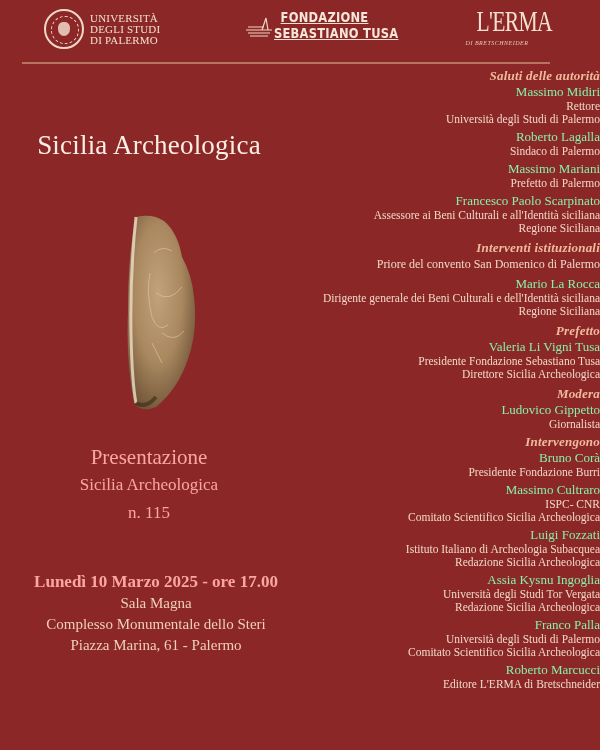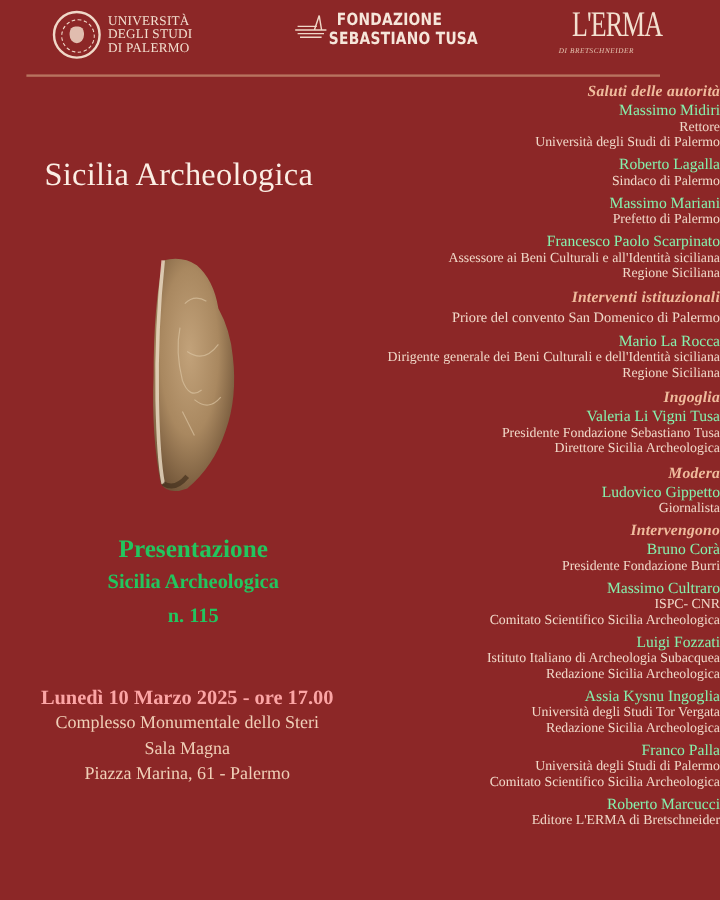--- a/index.html
+++ b/index.html
@@ -26,21 +26,21 @@
     }
     .seal::after {
       content: ""; position: absolute; left: 12px; top: 11px; width: 12px; height: 14px;
       background: #f0d8c8; border-radius: 40% 40% 50% 50%; opacity: 0.85;
     }
     .unipa-text {
       font-family: "Liberation Serif", serif; font-size: 11px; line-height: 11px;
       color: #f3e0d0; letter-spacing: 0.2px;
     }
     .logo-fst {
-      position: absolute; left: 244px; top: 9px; display: flex; align-items: flex-start;
+      position: absolute; left: 244px; top: 9px; display: flex; align-items: center; text-decoration: underline;
     }
     .fst-boat {
       width: 30px; height: 20px; position: relative; margin-top: 2px;
     }
     .fst-text {
       font-family: "DejaVu Sans", sans-serif; font-weight: bold; color: #f6e6da;
       font-size: 14px; line-height: 16px; letter-spacing: 0.3px;
       transform: scaleX(0.82); transform-origin: left top;
     }
     .fst-text .l1 { display: block; padding-left: 8px; }
@@ -60,21 +60,21 @@
       position: absolute; left: 22px; top: 62px; width: 528px; height: 2px; background: #b8735f;
     }
     .main-title {
       position: absolute; left: 0; top: 66px; width: 298px; text-align: center;
       font-size: 27px; color: #fbeee4; letter-spacing: 0.2px;
     }
     .artifact {
       position: absolute; left: 122px; top: 213px; width: 78px; height: 200px;
     }
     .pres {
-      position: absolute; left: 12px; top: 444px; width: 298px; text-align: center; color: #22c55e; font-weight: bold;
+      position: absolute; left: 0; top: 444px; width: 298px; text-align: center; color: #fca5a5;
     }
     .pres .p1 { font-size: 21px; line-height: 26px; }
     .pres .p2 { font-size: 17px; line-height: 30px; }
     .pres .p3 { font-size: 17px; line-height: 26px; }
     .event {
       position: absolute; left: 0; top: 571px; width: 312px; text-align: center; color: #f0d0b8;
     }
     .event .date { font-size: 17px; line-height: 22px; font-weight: bold; color: #fca5a5; }
     .event .loc { font-size: 15px; line-height: 21px; }
     .right-col {
@@ -142,22 +142,22 @@
 </div>
 
 <div class="pres">
   <div class="p1">Presentazione</div>
   <div class="p2">Sicilia Archeologica</div>
   <div class="p3">n. 115</div>
 </div>
 
 <div class="event">
   <div class="date">Lunedì 10 Marzo 2025 - ore 17.00</div>
+  <div class="loc">Sala Magna</div>
   <div class="loc">Complesso Monumentale dello Steri</div>
-  <div class="loc">Sala Magna</div>
   <div class="loc">Piazza Marina, 61 - Palermo</div>
 </div>
 
 <div class="right-col">
 
   <div class="sec-h">Saluti delle autorità</div>
   <div class="nm">Massimo Midiri</div>
   <div class="rl">Rettore</div>
   <div class="rl">Università degli Studi di Palermo</div>
   <div class="gap"></div>
@@ -173,21 +173,21 @@
   <div class="gap2"></div>
 
   <div class="sec-h">Interventi istituzionali</div>
   <div class="rl" style="font-size:12px;line-height:17px">Priore del convento San Domenico di Palermo</div>
   <div class="gap"></div>
   <div class="nm">Mario La Rocca</div>
   <div class="rl">Dirigente generale dei Beni Culturali e dell'Identità siciliana</div>
   <div class="rl">Regione Siciliana</div>
   <div class="gap2"></div>
 
-  <div class="sec-h">Ingoglia</div>
+  <div class="sec-h">Prefetto</div>
   <div class="nm">Valeria Li Vigni Tusa</div>
   <div class="rl">Presidente Fondazione Sebastiano Tusa</div>
   <div class="rl">Direttore Sicilia Archeologica</div>
   <div class="gap2"></div>
 
   <div class="sec-h">Modera</div>
   <div class="nm">Ludovico Gippetto</div>
   <div class="rl">Giornalista</div>
   <div class="gap"></div>
 

